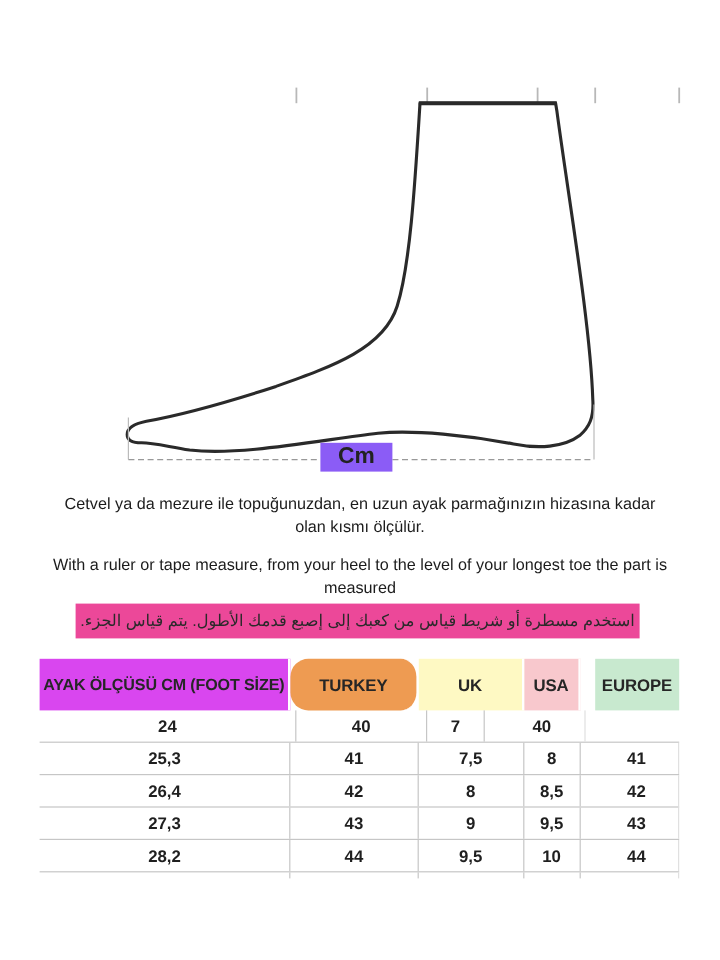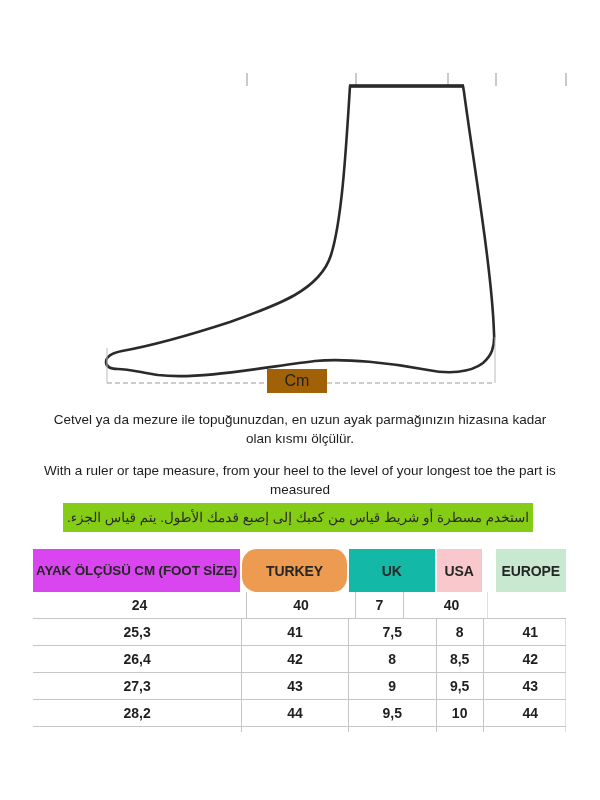--- a/index.html
+++ b/index.html
@@ -3,31 +3,31 @@
 <meta charset="utf-8">
 <style>
   html,body{margin:0;padding:0;background:#fff;}
   .page{
     position:relative;width:600px;height:800px;background:#ffffff;overflow:hidden;
     font-family:"Liberation Sans",sans-serif;
   }
   .foot-svg{position:absolute;left:0;top:0;}
   .cm-label{
     position:absolute;left:267px;top:369px;width:60px;height:24px;line-height:24px;
-    text-align:center;font-size:16px;font-weight:400;color:#222;background:#a16207;
+    text-align:center;font-size:19px;font-weight:700;color:#222;background:#8b5cf6;
   }
   .para{
     position:absolute;left:0;right:0;margin:0 auto;text-align:center;
     color:#1c1c1c;font-size:13.5px;line-height:19px;max-width:515px;
   }
   .para-tr{top:410px;}
   .para-en{top:461px;}
   .para-ar{
     position:absolute;left:63px;top:503px;width:470px;height:29px;line-height:29px;
-    background:#84cc16;direction:rtl;text-align:center;color:#2a2a2a;font-size:13.5px;
+    background:#ec4899;direction:rtl;text-align:center;color:#2a2a2a;font-size:13.5px;
     white-space:nowrap;overflow:hidden;
   }
   .size-table{position:absolute;left:33px;top:549px;width:533px;}
   .thead{display:flex;}
   .hcell{
     box-sizing:border-box;height:43px;display:flex;align-items:center;justify-content:center;
     font-weight:700;font-size:14px;color:#262626;border-right:2px solid #ffffff;
     letter-spacing:-0.1px;
   }
   .hcell:last-child{border-right:none;}
@@ -89,21 +89,21 @@
   <div class="cm-label">Cm</div>
 
   <p class="para para-tr">Cetvel ya da mezure ile topuğunuzdan, en uzun ayak parmağınızın hizasına kadar olan kısmı ölçülür.</p>
   <p class="para para-en">With a ruler or tape measure, from your heel to the level of your longest toe the part is measured</p>
   <div class="para-ar">استخدم مسطرة أو شريط قياس من كعبك إلى إصبع قدمك الأطول.  يتم قياس الجزء.</div>
 
   <div class="size-table">
     <div class="thead">
         <div class="hcell c0" style="background: #d946ef;">AYAK ÖLÇÜSÜ CM (FOOT SİZE)</div>
         <div class="hcell c1" style="background: rgb(238, 155, 82); border-radius: 15px;">TURKEY</div>
-        <div class="hcell c2" style="background: #14b8a6;">UK</div>
+        <div class="hcell c2" style="background: #fef9c3;">UK</div>
         <div class="hcell c3" style="background: rgb(248, 200, 205);">USA</div>
         <div class="hcell c4" style="background: rgb(200, 233, 207);">EUROPE</div>
       </div>
     <div class="tbody">
         <div class="trow">
           <div class="tcell c0">24</div>
           <div class="tcell c1">40</div>
           <div class="tcell c3">7</div>
           <div class="tcell c4">40</div>
         </div>

